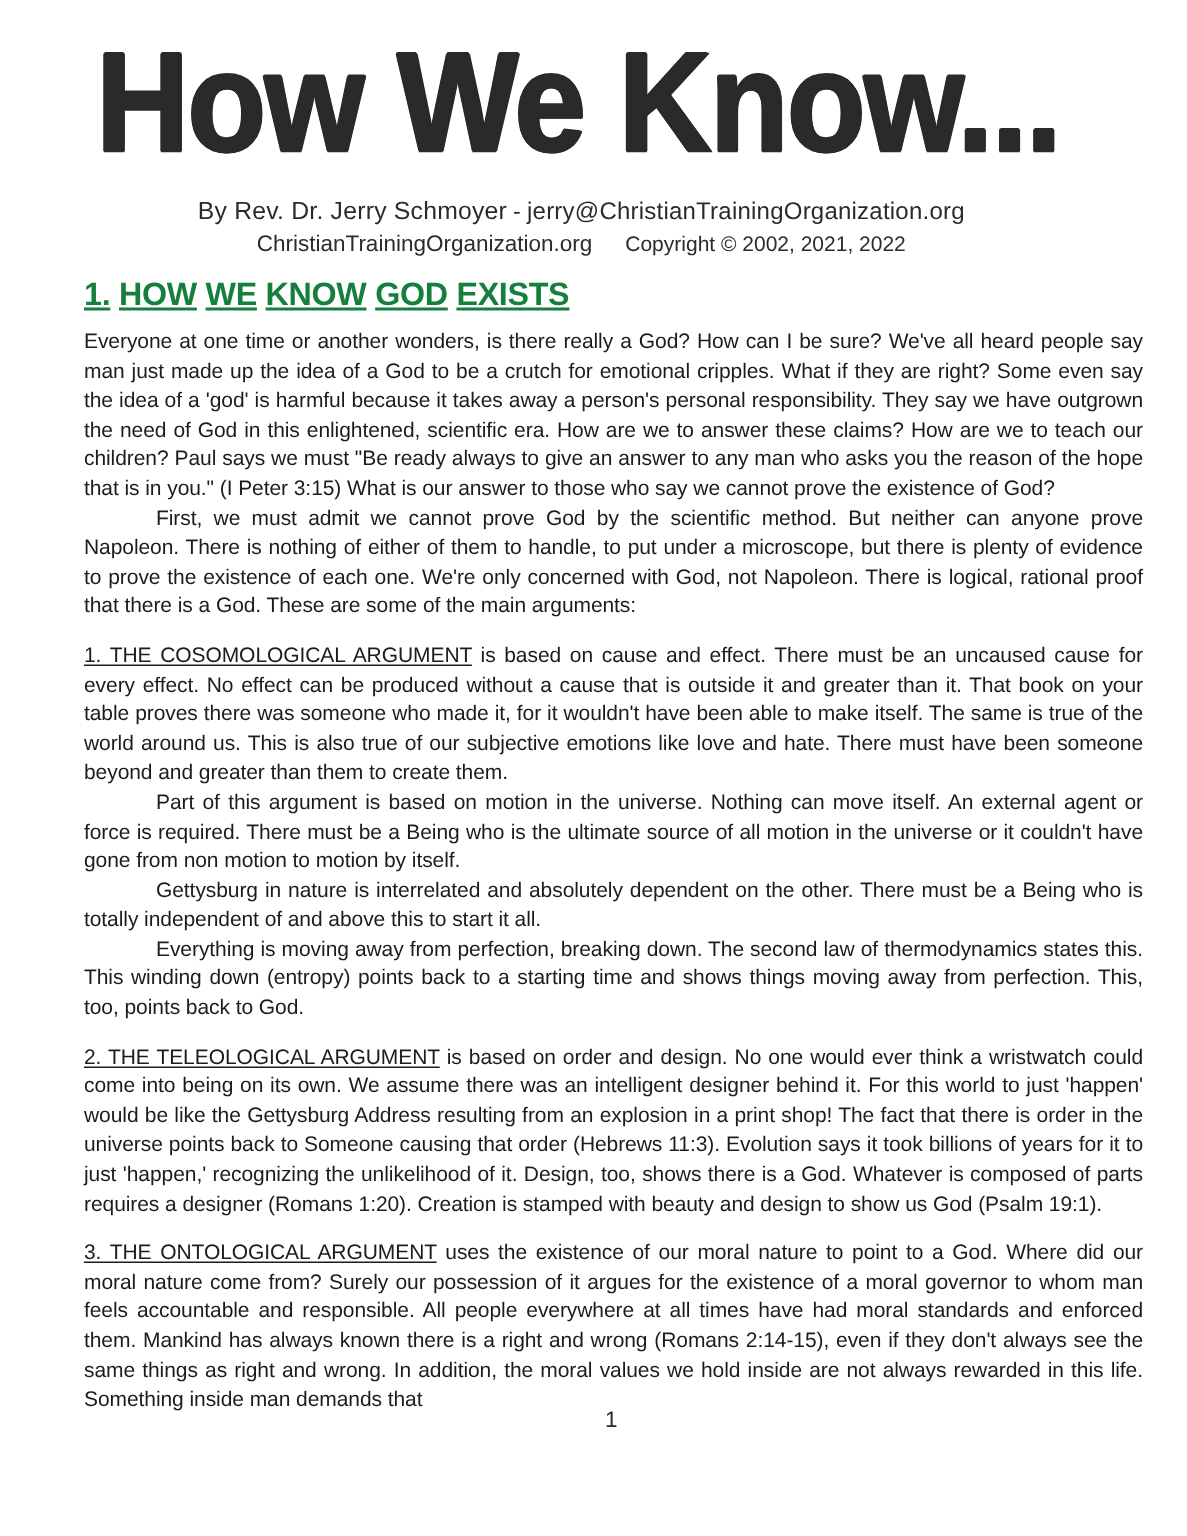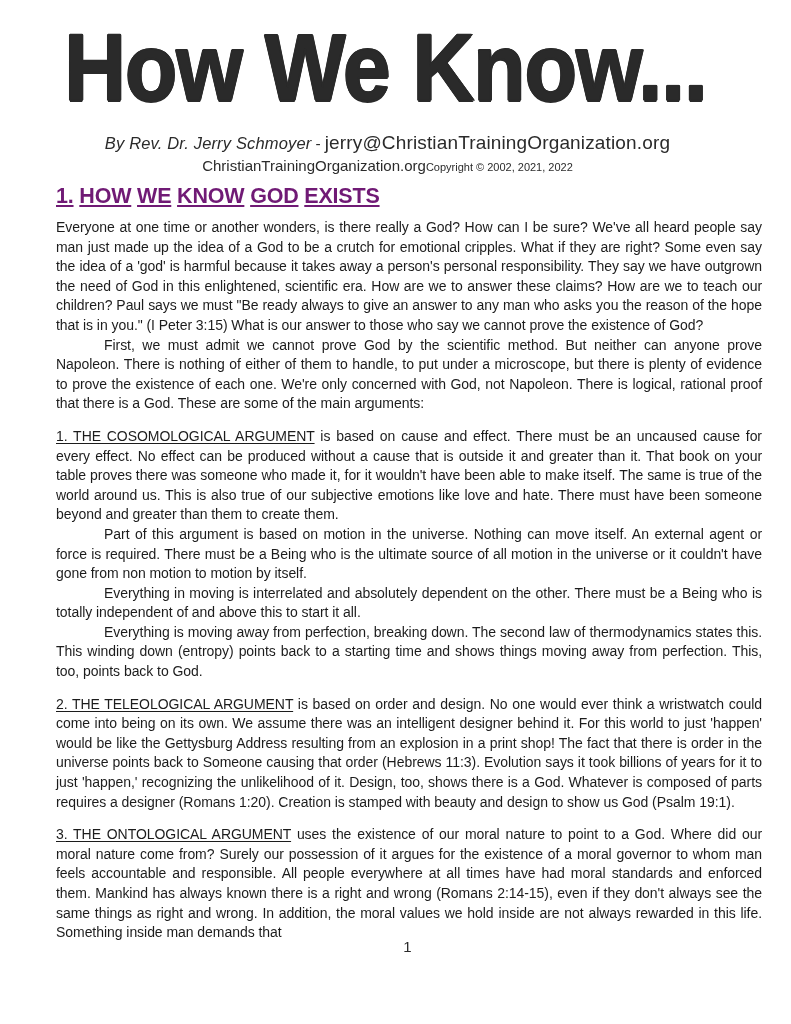--- a/index.html
+++ b/index.html
@@ -54,46 +54,46 @@
     margin-top: 28px;
     text-align: center;
     padding-right: 40px;
   }
   .byline-1 {
     font-size: 15.5px;
     color: #2b2b2b;
     letter-spacing: 0.15px;
     white-space: nowrap;
   }
-  .byline-1 .author { font-size: 16.5px; font-style: italic; }
+  .byline-1 .author { font-size: 16.5px; }
   .byline-1 .dash { padding: 0 4px; }
-  .byline-1 .email { font-size: 19px; }
+  .byline-1 .email { font-size: 16px; }
   .byline-2 {
     margin-top: 3px;
     font-size: 14px;
     color: #2b2b2b;
     white-space: nowrap;
   }
   .byline-2 .site { font-size: 15px; }
-  .byline-2 .copyright { font-size: 11px; }
+  .byline-2 .copyright { font-size: 14px; padding-left: 22px; }
 
   
   .content {
     position: absolute;
     left: 44px;
     top: 184px;
     width: 706px;
   }
 
   h2.section-head {
     font-size: 21.5px;
     font-weight: bold;
     margin: 0 0 9px 0;
     letter-spacing: -0.2px;
-    color: #701a75;
+    color: #15803d;
   }
   h2.section-head .u { text-decoration: underline; text-underline-offset: 2px; }
 
   p.para {
     font-size: 14px;
     line-height: 19.6px;
     margin: 0 0 0 0;
     text-align: justify;
     color: #1c1c1c;
     letter-spacing: -0.05px;
@@ -149,21 +149,21 @@
     </h2>
 
     <p class="para">Everyone at one time or another wonders, is there really a God?  How can I be sure? We've all heard people say man just made up the idea of a God to be a crutch for emotional cripples.  What if they are right?   Some even say the idea of a 'god' is harmful because it takes away a person's personal responsibility.  They say we have outgrown the need of God in this enlightened, scientific era.  How are we to answer these claims?  How are we to teach our children?  Paul says we must "Be ready always to give an answer to any man who asks you the reason of the hope that is in you."  (I Peter 3:15)  What is our answer to those who say we cannot prove the existence of God?</p>
 
     <p class="para indent">First, we must admit we cannot prove God by the scientific method.  But neither can anyone prove Napoleon.  There is nothing of either of them to handle, to put under a microscope, but there is plenty of evidence to prove the existence of each one.  We're only concerned with God, not Napoleon.  There is logical, rational proof that there is a God.  These are some of the main arguments:</p>
 
     <p class="para gap-before"><span class="arg-title">1. THE COSOMOLOGICAL ARGUMENT</span><span> is based on cause and effect.  There must be an uncaused </span><span class="b">cause</span><span> for every effect.  No </span><span class="b">effect</span><span> can be produced without a cause that is outside it and greater than it.  That book on your table proves there was someone who made it, for it wouldn't have been able to make itself.  The same is true of the world around us.  This is also true of our subjective emotions like love and hate.  There must have been someone beyond and greater than them to create them.</span></p>
 
     <p class="para indent"><span>Part of this argument is based on </span><span class="b">motion</span><span> in the universe.  Nothing can move itself.  An external agent or force is required.  There must be a Being who is the ultimate source of all motion in the universe or it couldn't have gone from non motion to motion by itself.</span></p>
 
-    <p class="para indent"><span>Everything in moving is </span><span class="b">interrelated</span><span> and absolutely dependent on the other.  There must be a Being who is totally independent of and above this to start it all.</span></p>
+    <p class="para indent"><span>Gettysburg in nature is </span><span class="b">interrelated</span><span> and absolutely dependent on the other.  There must be a Being who is totally independent of and above this to start it all.</span></p>
 
     <p class="para indent"><span>Everything is moving away from </span><span class="b">perfection</span><span>, breaking down.  The second law of thermodynamics states this.  This winding down (entropy) points back to a starting time and shows things moving away from perfection.  This, too, points back to God.</span></p>
 
     <p class="para gap-before"><span class="arg-title">2. THE TELEOLOGICAL ARGUMENT</span><span>  is based on order and design.  No one would ever think a wristwatch could come into being on its own.  We assume there was an intelligent designer behind it.  For this world to just 'happen' would be like the Gettysburg Address resulting from an explosion in a print shop!  The fact that there is </span><span class="b">order</span><span> in the universe points back to Someone causing that order (Hebrews 11:3).   Evolution says it took billions of years for it to just 'happen,' recognizing the unlikelihood of it.  </span><span class="b">Design</span><span>, too, shows there is a God.  Whatever is composed of parts requires a designer (Romans 1:20).  Creation is stamped with beauty and design to show us God (Psalm 19:1).</span></p>
 
     <p class="para gap-before"><span class="arg-title">3. THE ONTOLOGICAL ARGUMENT</span><span>  uses the existence of our </span><span class="b">moral nature</span><span> to point to a God.  Where did our moral nature come from?  Surely our possession of it argues for the existence of a moral governor to whom man feels accountable and responsible.  All people everywhere at all times have had moral standards and enforced them.  Mankind has always known there is a right and wrong (Romans 2:14-15), even if they don't always see the same things as right and wrong.  In addition, the moral values we hold inside are not always rewarded in this life.   Something inside man demands that</span></p>
 
   </div>
 
   <div class="page-number">1</div>

